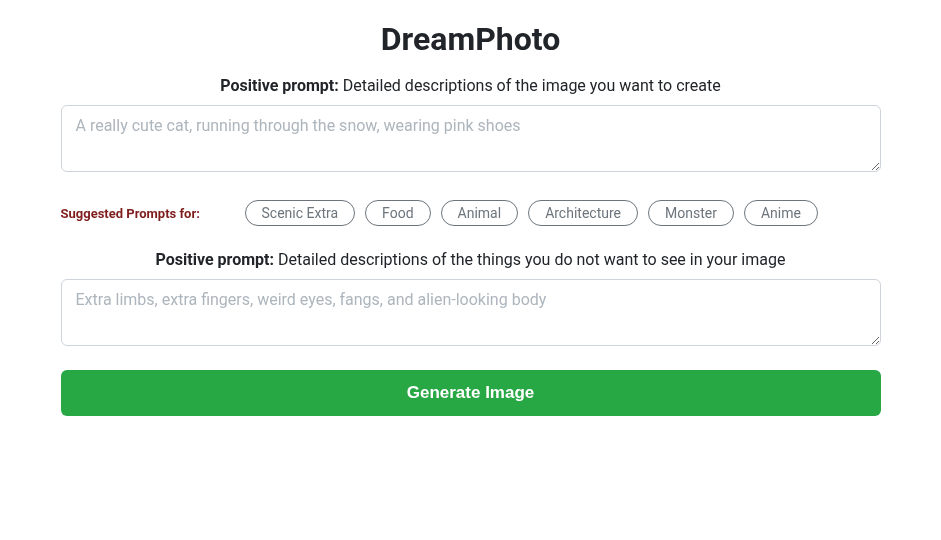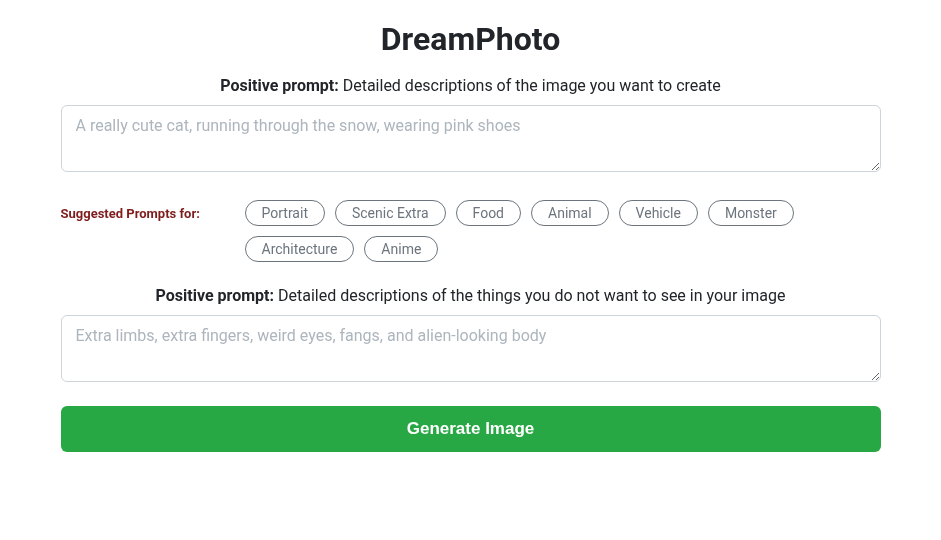--- a/index.html
+++ b/index.html
@@ -103,27 +103,25 @@
   <h1 class="title">DreamPhoto</h1>
 
   <p class="prompt-label">
     <span class="bold">Positive prompt:</span><span class="light"> Detailed descriptions of the image you want to create</span>
   </p>
   <textarea class="textarea" placeholder="A really cute cat, running through the snow, wearing pink shoes" style=""></textarea>
 
   <div class="suggested-row">
     <div class="suggested-label">Suggested Prompts for:</div>
     <div class="pills">
-      <button class="pill">Portrait</button>
       <button class="pill">Scenic Extra</button>
       <button class="pill">Food</button>
       <button class="pill">Animal</button>
-      <button class="pill">Vehicle</button>
+      <button class="pill">Architecture</button>
       <button class="pill">Monster</button>
-      <button class="pill">Architecture</button>
       <button class="pill">Anime</button>
     </div>
   </div>
 
   <p class="prompt-label">
     <span class="bold">Positive prompt:</span><span class="light"> Detailed descriptions of the things you do not want to see in your image</span>
   </p>
   <textarea class="textarea" placeholder="Extra limbs, extra fingers, weird eyes, fangs, and alien-looking body" style=""></textarea>
 
   <button class="generate-btn">Generate Image</button>

